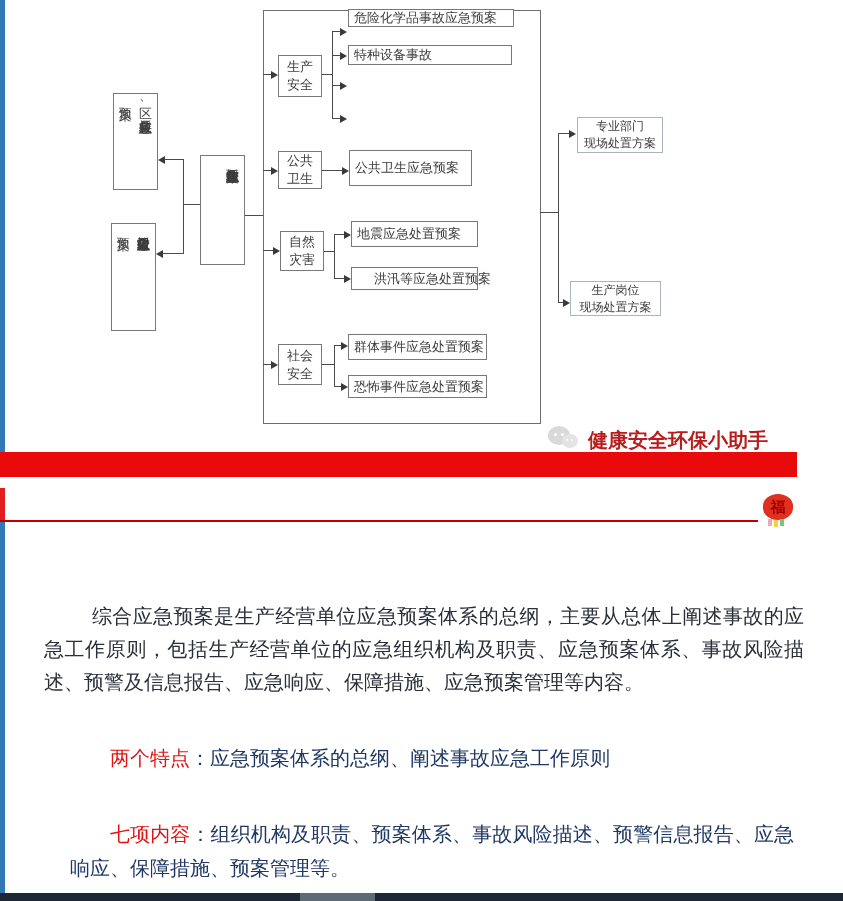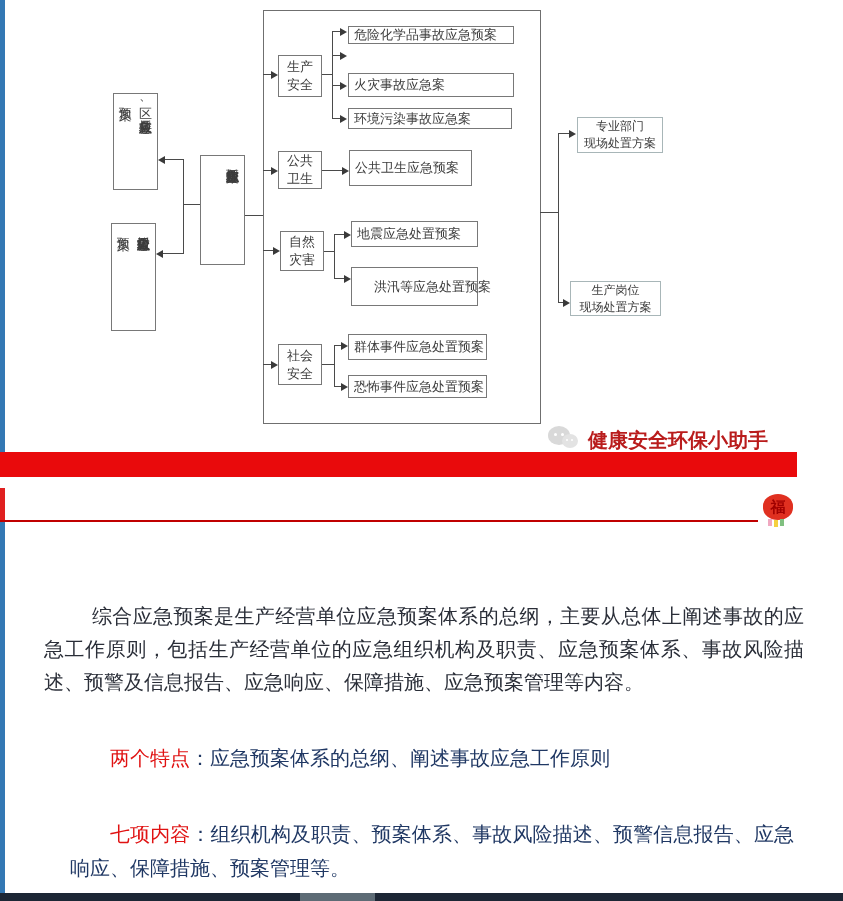--- a/index.html
+++ b/index.html
@@ -96,36 +96,35 @@
     <div class="ln" style="left:332px;top:31px;width:1px;height:88px;"></div>
     <div class="ln" style="left:332px;top:31px;width:9px;height:1px;"></div>
     <div class="ah ah-r" style="left:340px;top:28px;"></div>
     <div class="ln" style="left:332px;top:55px;width:9px;height:1px;"></div>
     <div class="ah ah-r" style="left:340px;top:52px;"></div>
     <div class="ln" style="left:332px;top:85px;width:9px;height:1px;"></div>
     <div class="ah ah-r" style="left:340px;top:82px;"></div>
     <div class="ln" style="left:332px;top:118px;width:9px;height:1px;"></div>
     <div class="ah ah-r" style="left:340px;top:115px;"></div>
 
-    <div class="bx plan" style="left:348px;top:26px;width:166px;height:18px;">危险化学品事故应急预案</div>
-    <div class="bx plan" style="left:348px;top:73px;width:166px;height:24px;">火灾事故应急案</div>
-    <div class="bx plan" style="left:348px;top:108px;width:164px;height:21px;">环境污染事故应急案</div>
+    <div class="bx plan" style="left:348px;top:9px;width:166px;height:18px;">危险化学品事故应急预案</div>
+    <div class="bx plan" style="left:348px;top:45px;width:164px;height:20px;">特种设备事故</div>
 
     <div class="ln" style="left:322px;top:170px;width:21px;height:1px;"></div>
     <div class="ah ah-r" style="left:342px;top:167px;"></div>
     <div class="bx plan" style="left:349px;top:150px;width:123px;height:36px;">公共卫生应急预案</div>
 
     <div class="ln" style="left:324px;top:251px;width:10px;height:1px;"></div>
     <div class="ln" style="left:334px;top:234px;width:1px;height:45px;"></div>
     <div class="ln" style="left:334px;top:234px;width:11px;height:1px;"></div>
     <div class="ah ah-r" style="left:344px;top:231px;"></div>
     <div class="ln" style="left:334px;top:278px;width:11px;height:1px;"></div>
     <div class="ah ah-r" style="left:344px;top:275px;"></div>
     <div class="bx plan" style="left:351px;top:221px;width:127px;height:26px;">地震应急处置预案</div>
-    <div class="bx plan" style="left:351px;top:267px;width:127px;height:39px;padding-left:22px;">洪汛等应急处置预案</div>
+    <div class="bx plan" style="left:351px;top:267px;width:127px;height:23px;padding-left:22px;">洪汛等应急处置预案</div>
 
     <div class="ln" style="left:322px;top:364px;width:12px;height:1px;"></div>
     <div class="ln" style="left:334px;top:345px;width:1px;height:41px;"></div>
     <div class="ln" style="left:334px;top:345px;width:8px;height:1px;"></div>
     <div class="ah ah-r" style="left:341px;top:342px;"></div>
     <div class="ln" style="left:334px;top:386px;width:8px;height:1px;"></div>
     <div class="ah ah-r" style="left:341px;top:383px;"></div>
     <div class="bx plan" style="left:348px;top:375px;width:139px;height:23px;">恐怖事件应急处置预案</div>
     <div class="bx plan" style="left:348px;top:334px;width:139px;height:26px;">群体事件应急处置预案</div>
 

